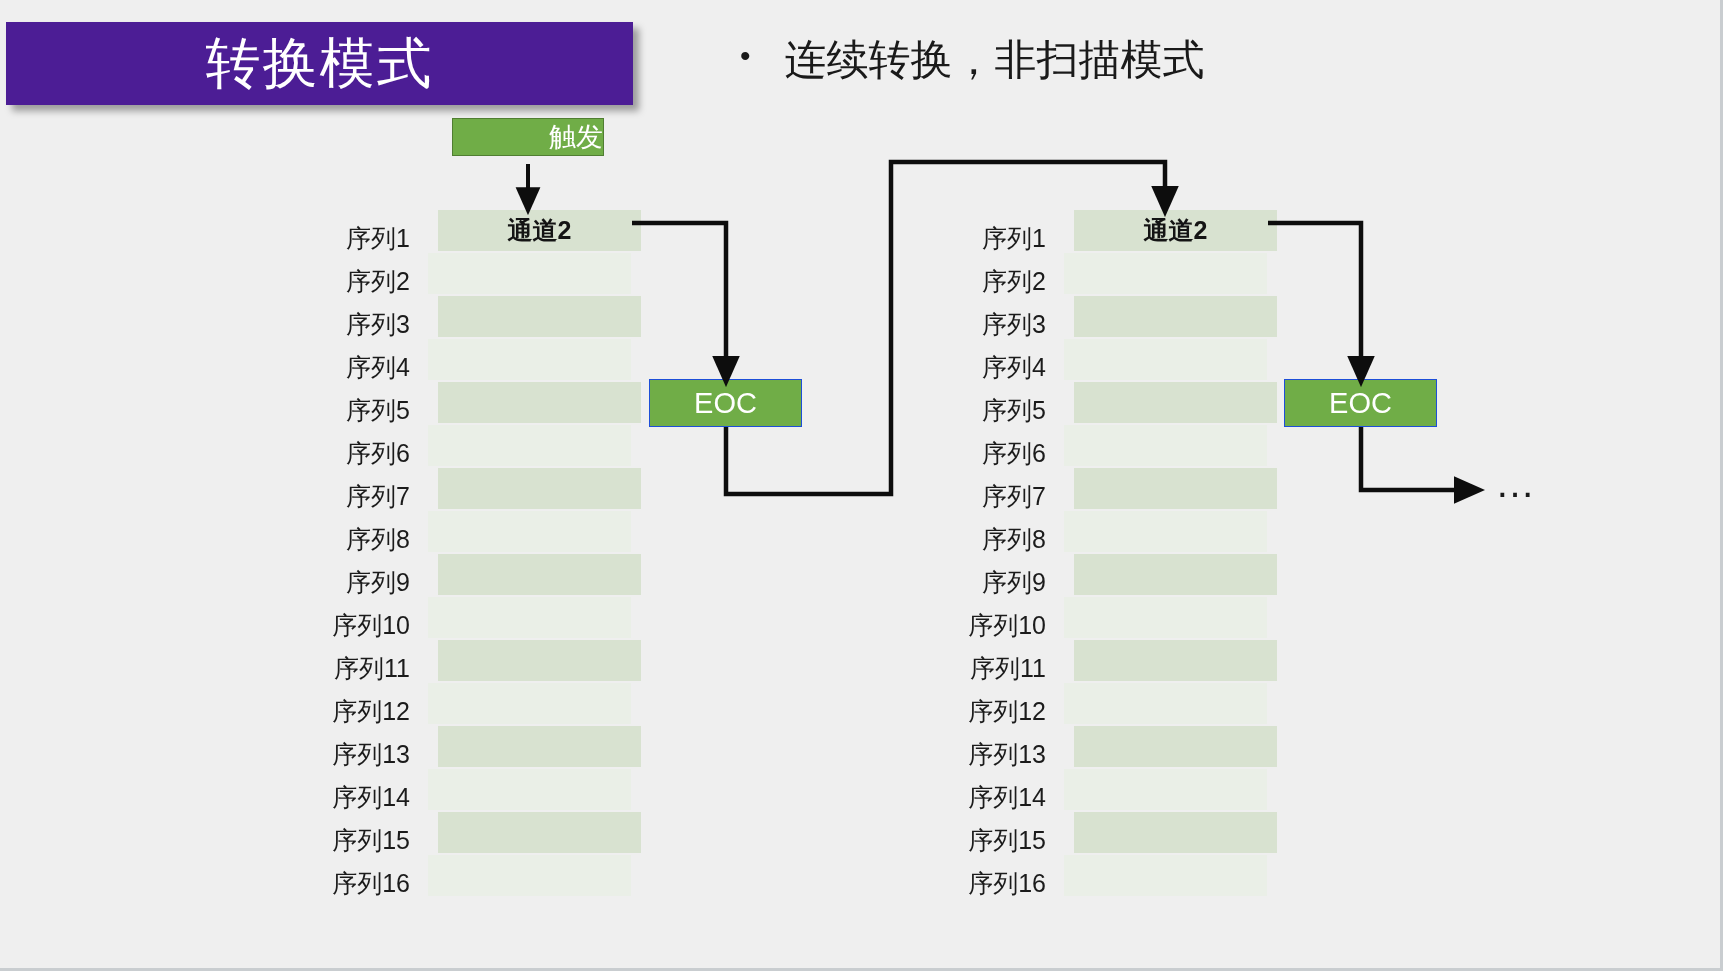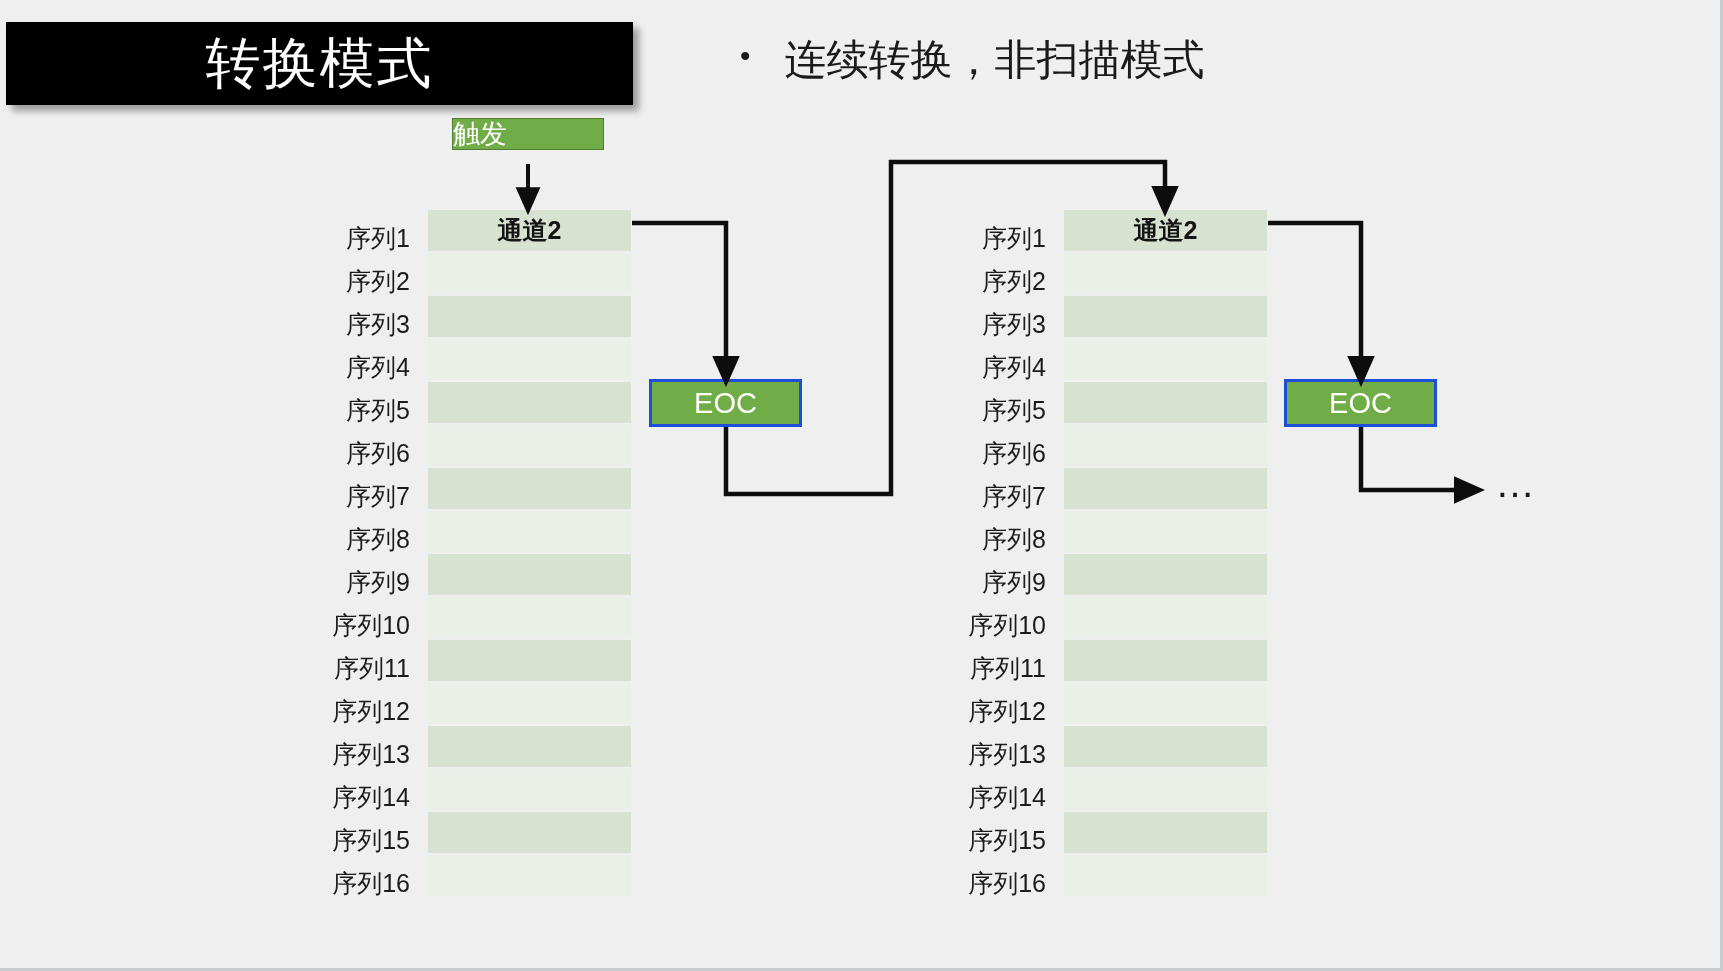--- a/index.html
+++ b/index.html
@@ -20,21 +20,21 @@
     box-sizing: border-box;
   }
 
   
   #title-banner {
     position: absolute;
     left: 6px;
     top: 22px;
     width: 627px;
     height: 83px;
-    background: #000000;
+    background: #4c1d95;
     box-shadow: 6px 6px 7px rgba(0,0,0,0.35);
     display: flex;
     align-items: center;
     justify-content: center;
   }
   #title-banner .title-text {
     color: #ffffff;
     font-size: 55px;
     line-height: 1;
     letter-spacing: 2px;
@@ -59,26 +59,26 @@
     line-height: 1;
     transform: translateY(-4px);
   }
 
   
   #trigger-box {
     position: absolute;
     left: 452px;
     top: 118px;
     width: 152px;
-    height: 32px;
+    height: 38px;
     background: #70ad47;
     border: 1px solid #507e32;
     display: flex;
     align-items: center;
-    justify-content: flex-start;
+    justify-content: flex-end;
     box-sizing: border-box;
   }
   #trigger-box .trigger-text {
     color: #ffffff;
     font-size: 27px;
     line-height: 1;
   }
 
   
   .seq-block {
@@ -104,36 +104,36 @@
   }
   .seq-cell {
     width: 203px;
     height: 41px;
     box-sizing: border-box;
     display: flex;
     align-items: center;
     justify-content: center;
     font-size: 0;
   }
-  .seq-cell.dark  { background: #d8e2d0; }
+  .seq-cell.dark  { background: #d8e2d0; margin-left: 10px; }
   .seq-cell.light { background: #eaefe7; }
   .seq-cell .cell-text {
     font-size: 25px;
     font-weight: bold;
     color: #141414;
     line-height: 1;
   }
 
   
   .eoc-box {
     position: absolute;
     width: 153px;
     height: 48px;
     background: #70ad47;
-    border: 3px solid #1d4ed8;
+    border: 1px solid #1d4ed8;
     box-sizing: border-box;
     display: flex;
     align-items: center;
     justify-content: center;
   }
   .eoc-box .eoc-text {
     color: #ffffff;
     font-size: 29px;
     line-height: 1;
   }

